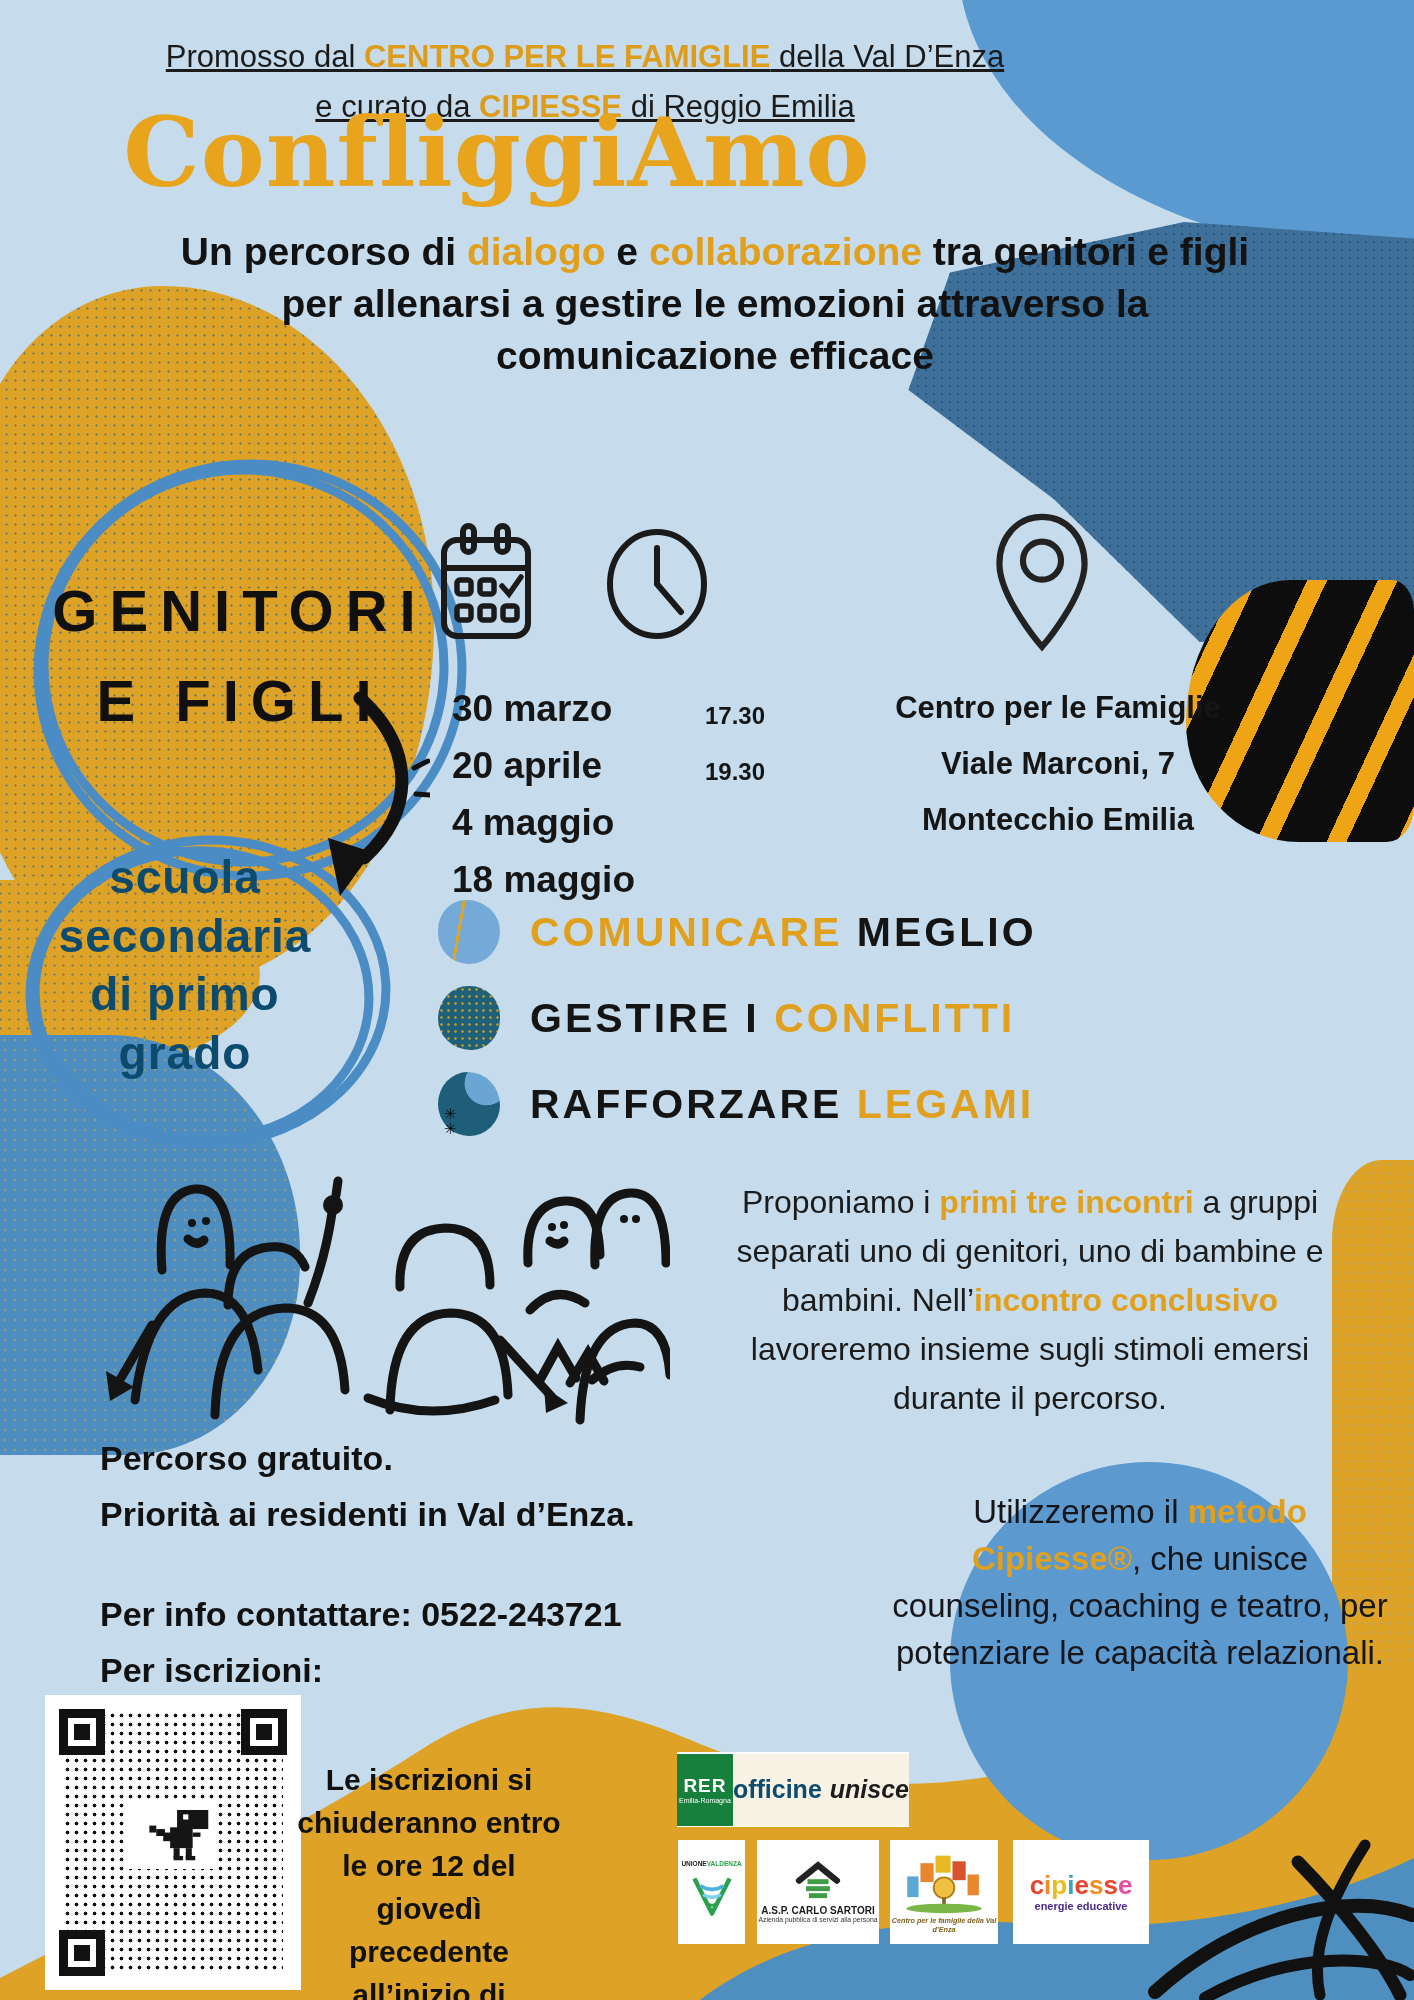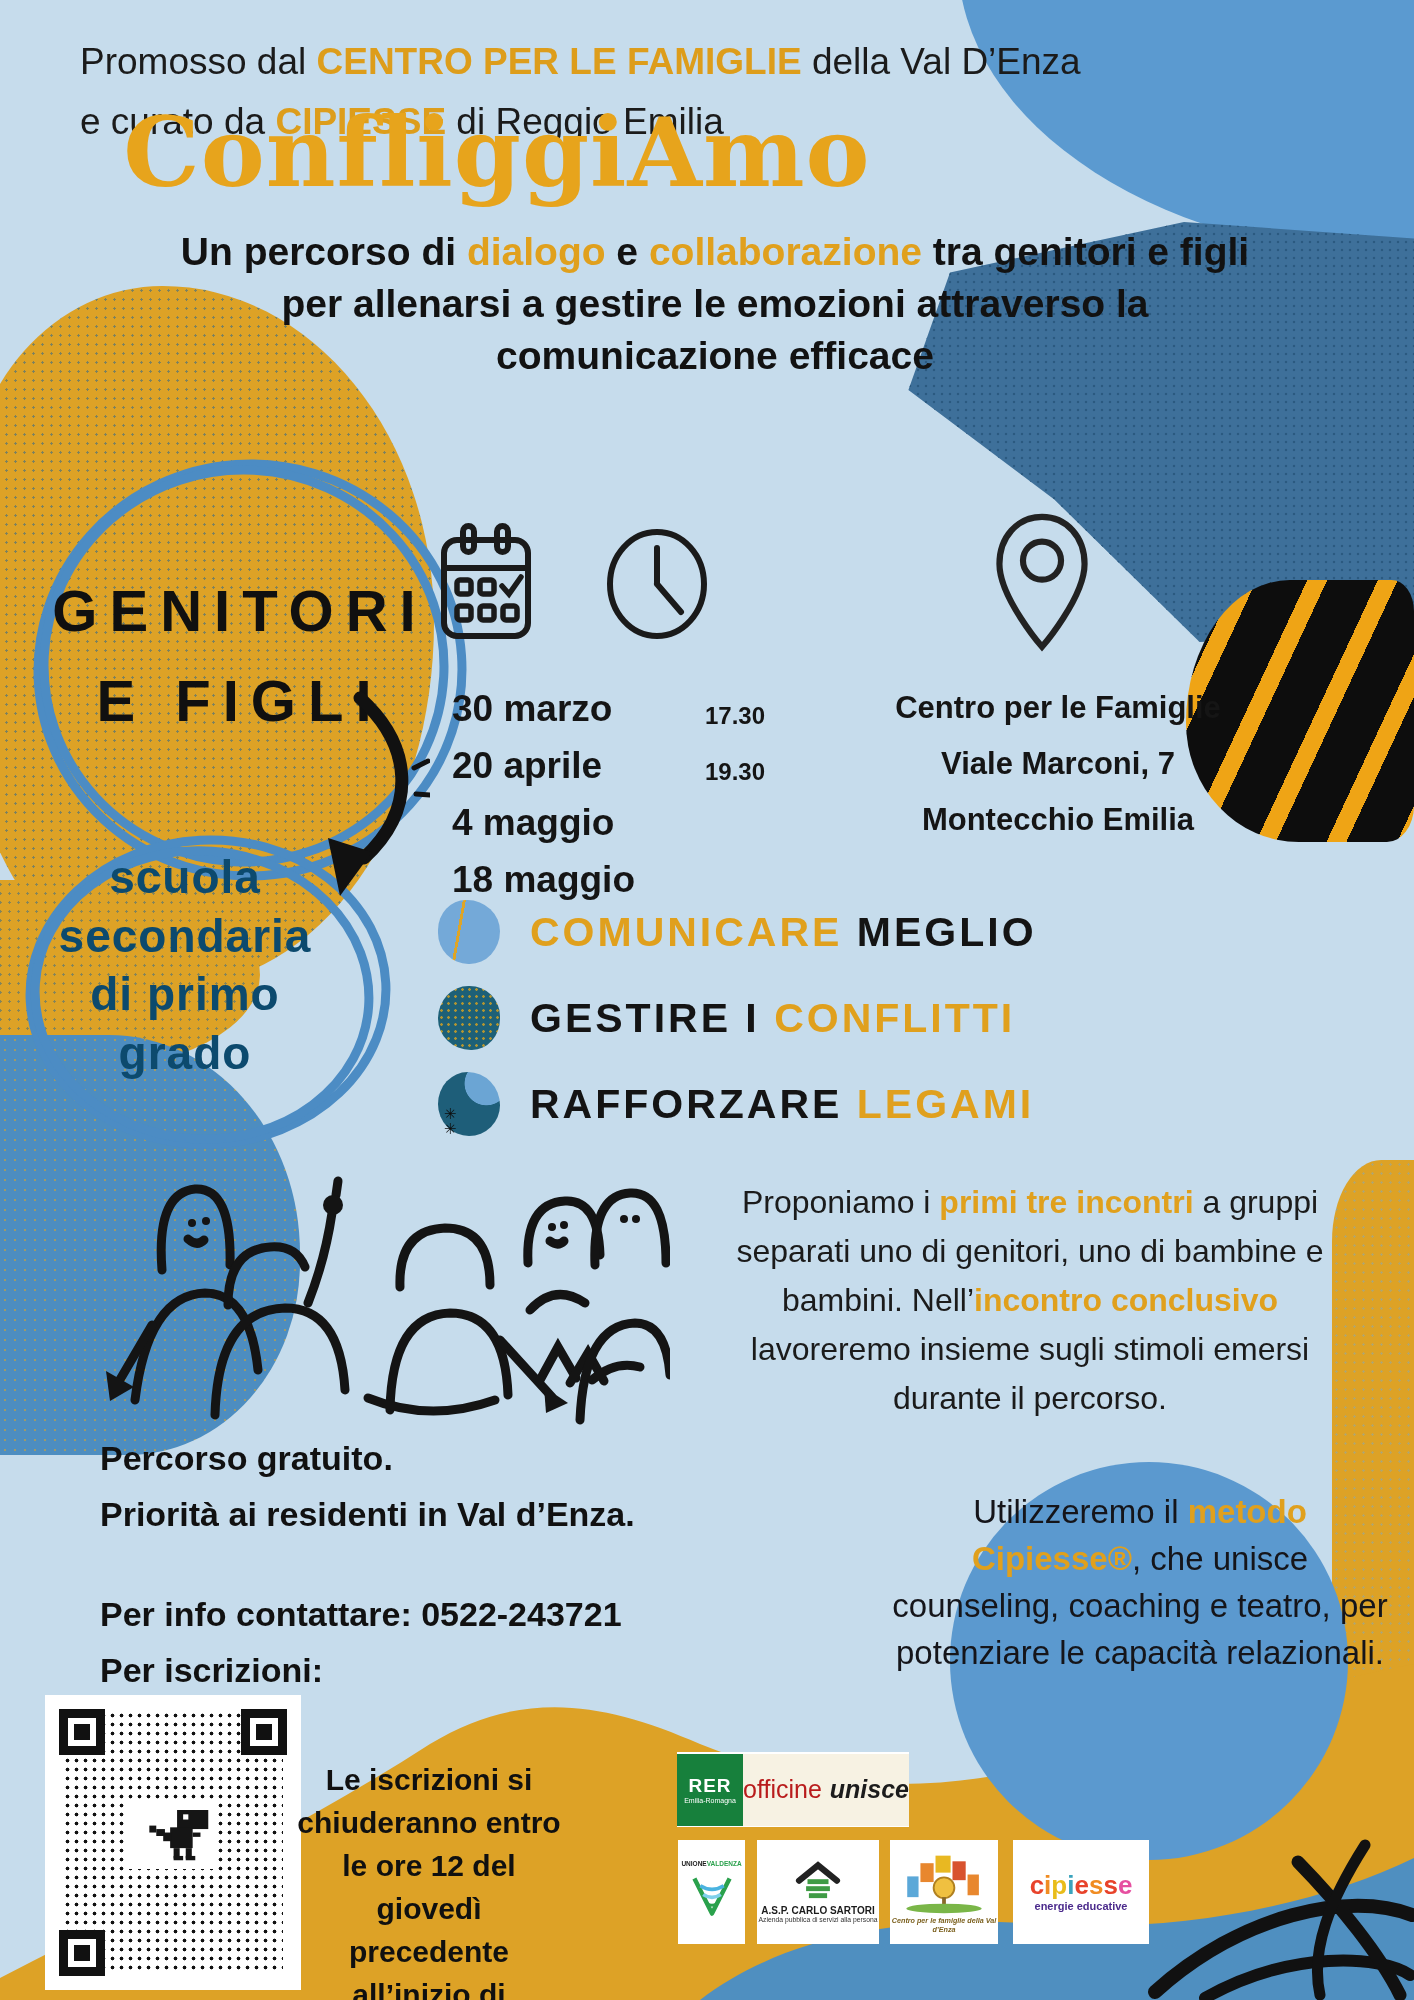--- a/index.html
+++ b/index.html
@@ -25,21 +25,21 @@
   .blob-gold-right{left:1332px;top:1160px;width:82px;height:580px;background:#dda226;
                    border-radius:60% 0 0 45% / 14% 0 0 12%;
                    background-image:radial-gradient(rgba(120,170,200,.4) 1.2px,transparent 1.4px);background-size:9px 9px;}
   .blob-stripes{left:1186px;top:580px;width:228px;height:262px;
                 background:repeating-linear-gradient(115deg,#0d0d0d 0 46px,#efa415 46px 64px);
                 border-radius:46% 10% 12% 50% / 55% 12% 14% 46%;}
   .wave-svg{left:0;top:1600px;width:1414px;height:400px;z-index:1;}
   .method-circle{left:950px;top:1462px;width:398px;height:398px;border-radius:50%;background:#5b99cf;z-index:2;}
   .scribble-svg{left:1100px;top:1820px;width:314px;height:180px;z-index:3;}
   
-  .credit{left:80px;top:32px;width:1010px;font-size:37px;line-height:1.62;z-index:5;color:#1b1b1b;}
+  .credit{left:80px;top:32px;width:1010px;text-align:center;font-size:31px;line-height:1.62;z-index:5;color:#1b1b1b;text-decoration:underline;}
   .credit b{color:#dd9d1b;}
   .title{left:0;top:96px;width:994px;text-align:center;z-index:5;color:#e7a41c;
          font-family:"DejaVu Serif",serif;font-weight:700;font-size:96px;letter-spacing:1px;}
   .intro{left:28px;top:226px;width:1374px;text-align:center;z-index:5;
          font-size:39px;font-weight:700;line-height:1.33;color:#121212;}
   .gold{color:#e0a01d;}
   .intro .gold,.program .gold,.method-text .gold{font-weight:700;}
   .audience{left:20px;top:566px;width:440px;text-align:center;z-index:5;
             font-size:58px;font-weight:700;letter-spacing:12px;line-height:1.55;color:#101010;}
   .circles-svg{z-index:4;}
@@ -81,21 +81,21 @@
   .qr-dino{position:absolute;left:62px;top:92px;width:92px;height:66px;background:#fff;display:flex;align-items:center;justify-content:center;}
   
   .logo-card{position:absolute;background:#fff;z-index:6;display:flex;flex-direction:column;
              align-items:center;justify-content:center;text-align:center;overflow:hidden;}
   .rer-card{left:677px;top:1752px;width:232px;height:75px;flex-direction:row;padding:0;}
   .rer-left{width:72px;height:72px;background:#17803c;color:#fff;display:flex;flex-direction:column;
             align-items:center;justify-content:center;font-weight:700;}
   .rer-abbr{font-size:19px;letter-spacing:1px;}
   .rer-region{font-size:7px;font-weight:400;}
   .detox-right{flex:1;height:72px;background:#f7f2e3;display:flex;align-items:center;justify-content:center;font-size:25px;}
-  .detox-w1{color:#b91c1c;font-weight:400;margin-right:8px;}
+  .detox-w1{color:#0c4a6e;font-weight:700;margin-right:8px;}
   .detox-w2{color:#1c1c1c;font-weight:700;font-style:italic;}
   .unione-card{left:678px;top:1840px;width:67px;height:104px;}
   .unione-name{font-size:6.5px;font-weight:700;}
   .unione-p1{color:#1c1c1c;} .unione-p2{color:#2aa14c;}
   .asp-card{left:757px;top:1840px;width:122px;height:104px;}
   .asp-name{font-size:10px;font-weight:700;color:#1c1c1c;margin-top:2px;}
   .asp-desc{font-size:6.8px;color:#333;}
   .centro-card{left:890px;top:1840px;width:108px;height:104px;}
   .centro-caption{font-size:7.2px;font-style:italic;color:#7c611f;font-weight:700;}
   .cip-card{left:1013px;top:1840px;width:136px;height:104px;}

